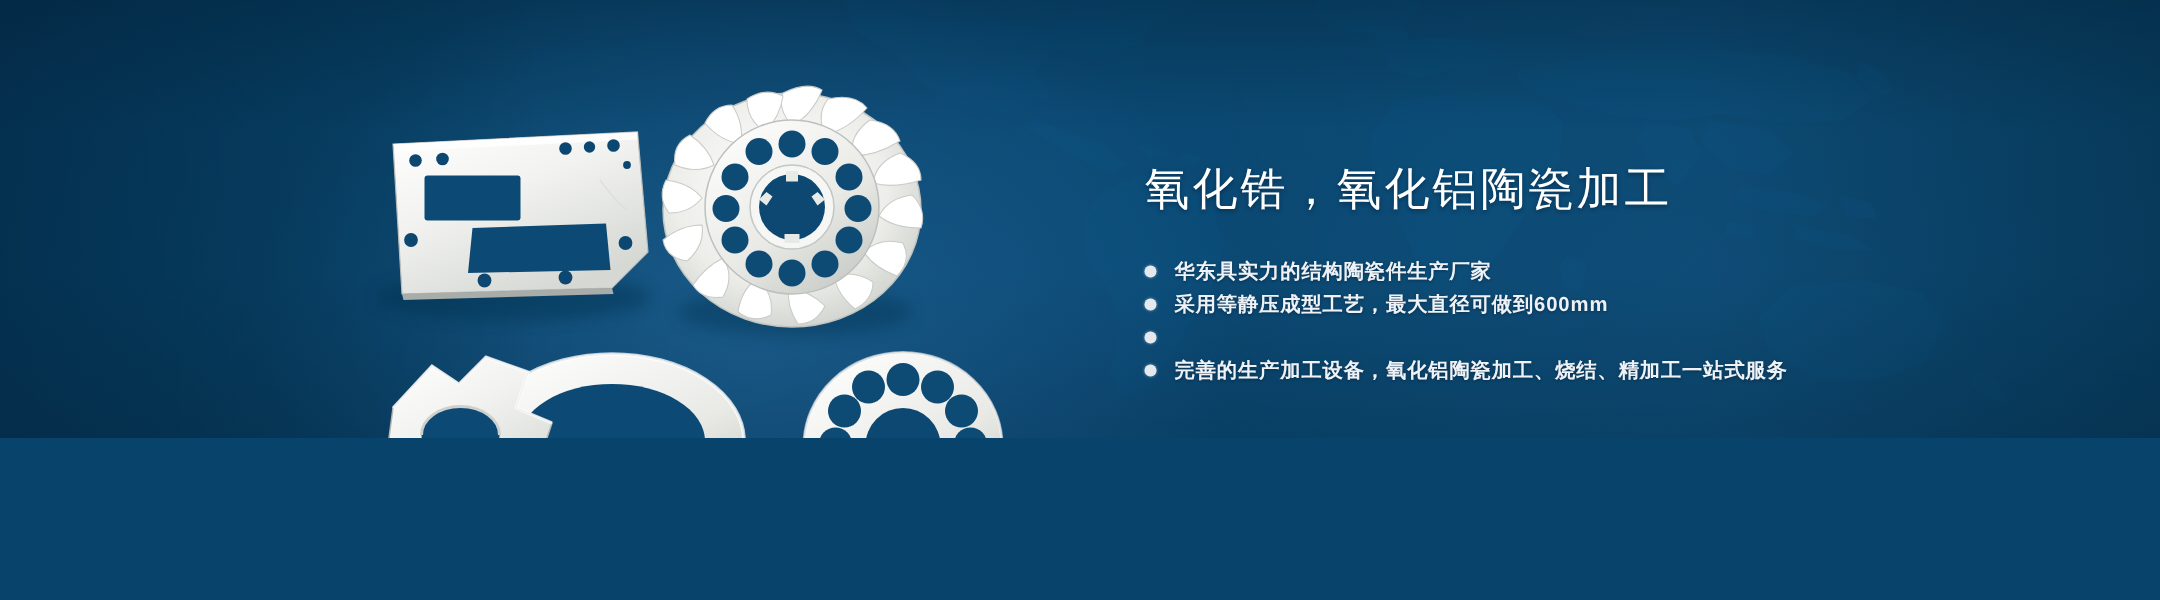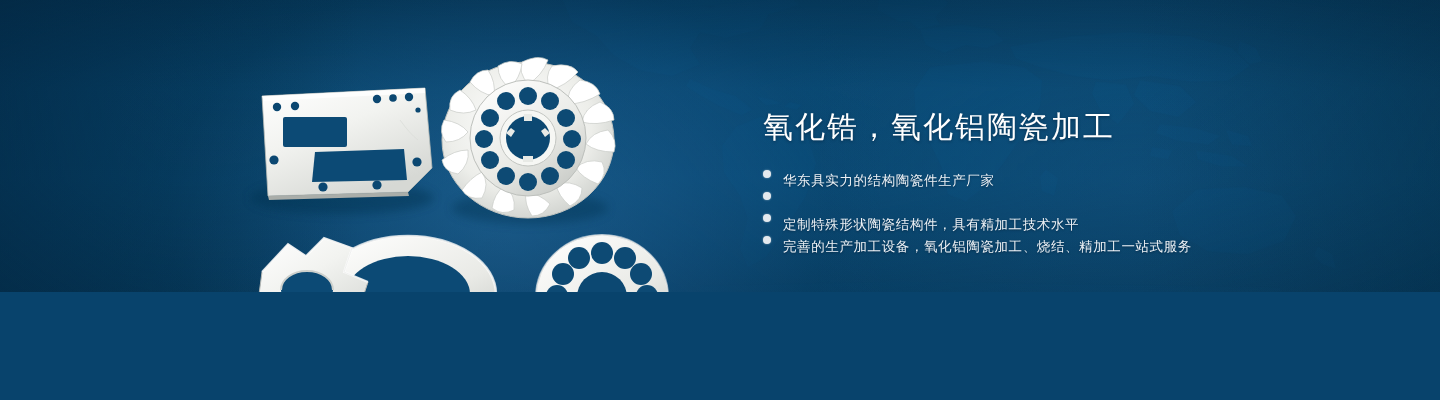--- a/index.html
+++ b/index.html
@@ -91,23 +91,24 @@
     text-shadow: 0 1px 3px rgba(0,20,40,0.45);
     white-space: nowrap;
   }
   .bullets {
     list-style: none;
     margin: 0;
     padding: 0;
   }
   .bullet {
     display: flex;
-    align-items: flex-start;
+    align-items: center;
     height: 22px;
     margin-bottom: 0px;
+    font-weight: bold;
   }
   .bullet + .bullet { margin-top: 0px; }
   .dot {
     width: 8px;
     height: 8px;
     border-radius: 50%;
     background: #e4e9ee;
     flex: 0 0 8px;
     margin-right: 12px;
     box-shadow: 0 0 2px rgba(255,255,255,0.5);
@@ -326,24 +327,24 @@
 
   <div class="copy">
     <h1 class="headline">氧化锆，氧化铝陶瓷加工</h1>
     <ul class="bullets">
       <li class="bullet">
         <span class="dot"></span>
         <span class="btext">华东具实力的结构陶瓷件生产厂家</span>
       </li>
       <li class="bullet">
         <span class="dot"></span>
+        <span class="btext">采用等静压成型工艺，最大直径可做到600mm</span>
       </li>
       <li class="bullet">
         <span class="dot"></span>
-        <span class="btext">定制特殊形状陶瓷结构件，具有精加工技术水平</span>
       </li>
       <li class="bullet">
         <span class="dot"></span>
         <span class="btext">完善的生产加工设备，氧化铝陶瓷加工、烧结、精加工一站式服务</span>
       </li>
     </ul>
   </div>
 
 </div>
 

